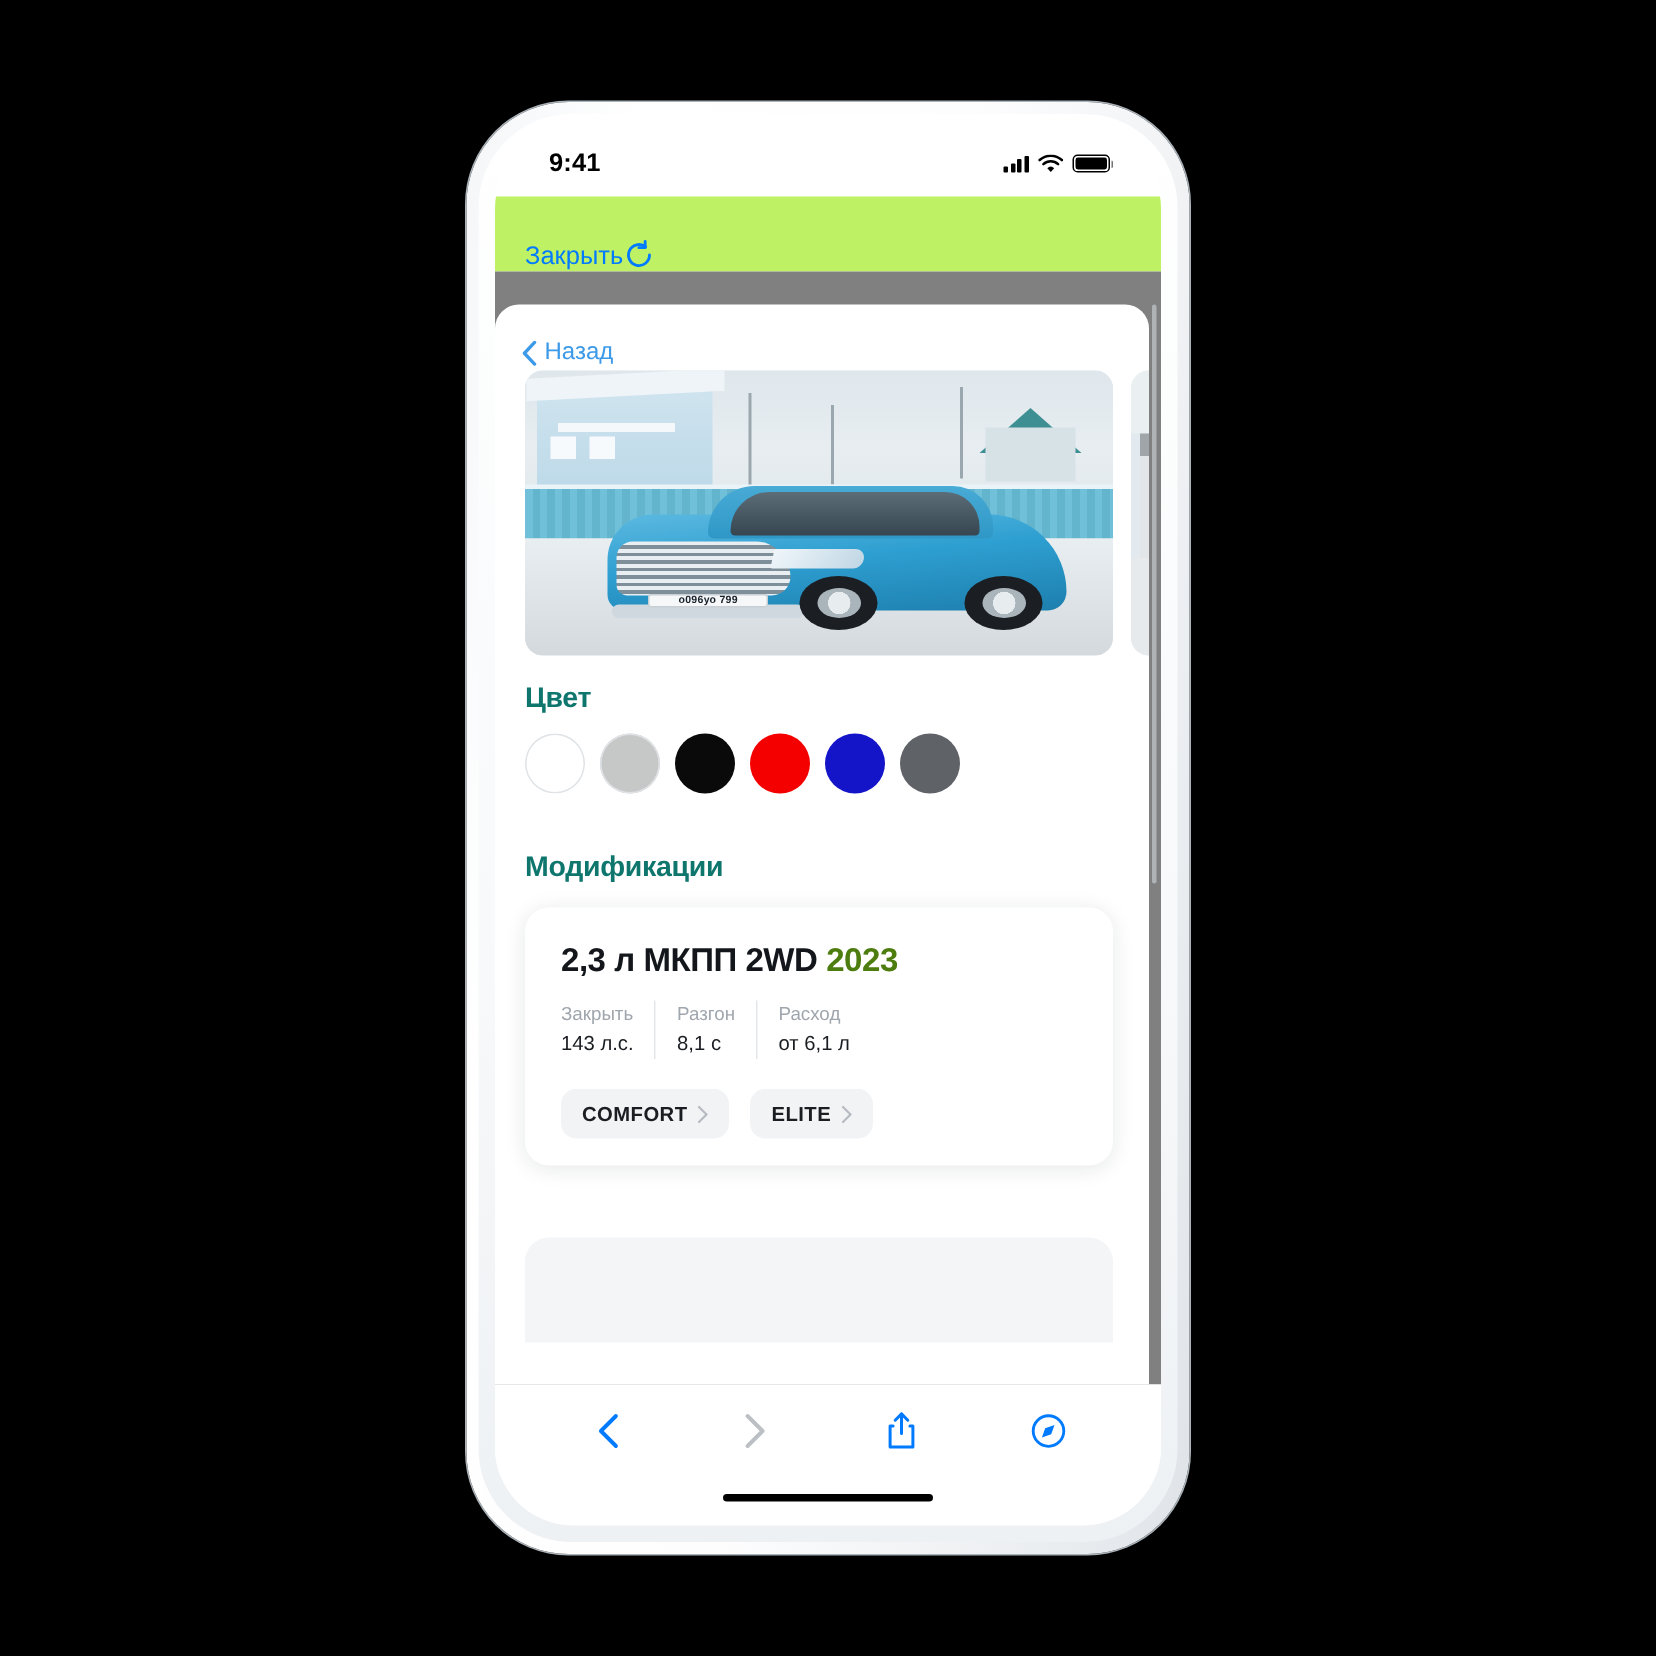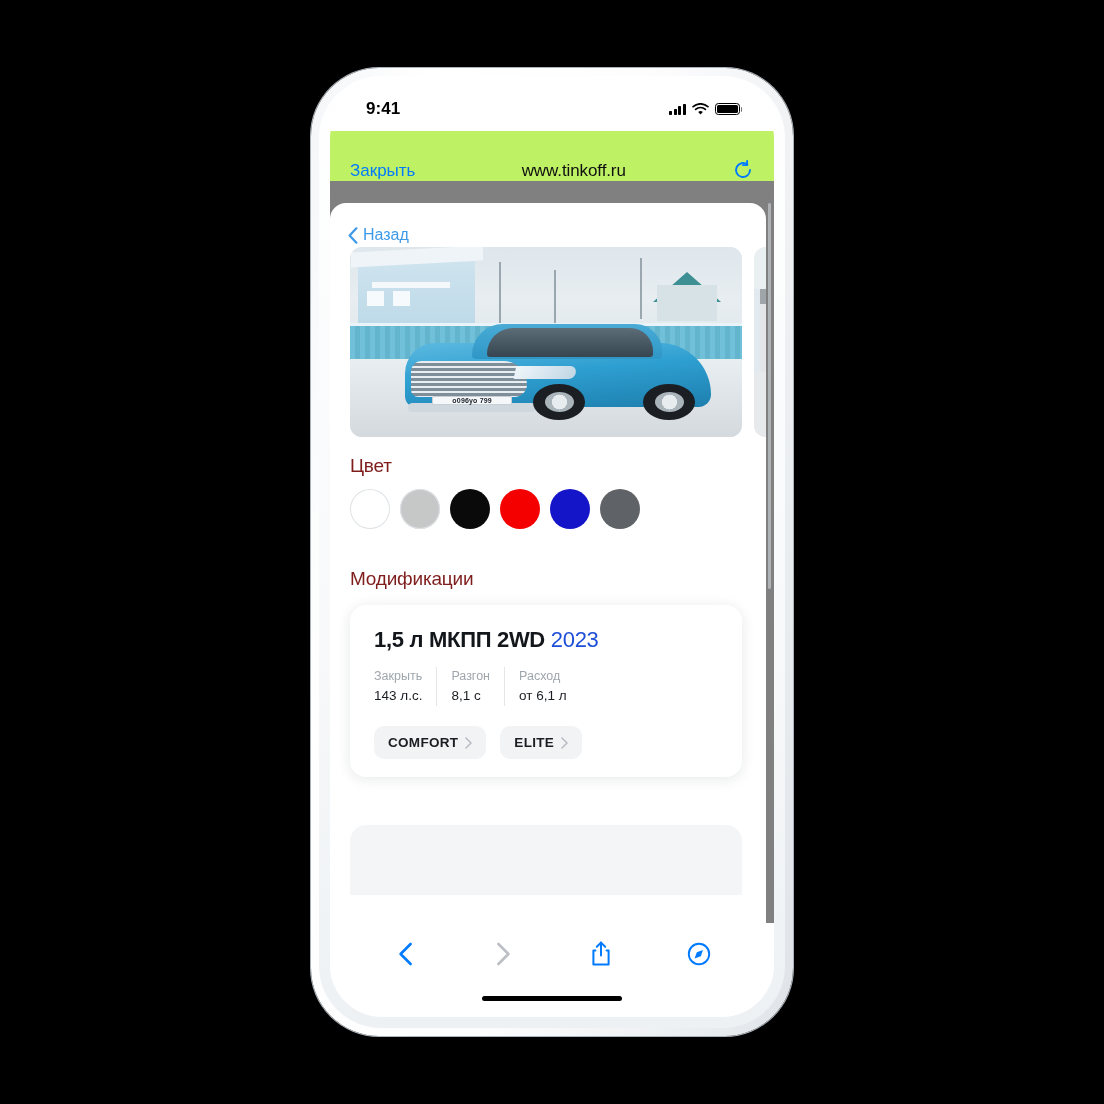--- a/index.html
+++ b/index.html
@@ -156,36 +156,36 @@
   .bumper { position:absolute; left:1%; bottom:8%; width:42%; height:8%;
             background:#cfd8de; border-radius:8px; }
 
   
   .np-sky { position:absolute; left:0; top:0; right:0; height:22%; background:#eaeff2; }
   .np-wall { position:absolute; left:10%; top:22%; width:80%; height:44%;
              background:linear-gradient(180deg,#9fa5a8 0 18%,#e3e6e8 18% 100%); }
   .np-ground { position:absolute; left:0; right:0; top:66%; bottom:0; background:#e6eaed; }
 
   
-  .sec-title { font-size:19px; font-weight:400; color:#7f1d1d; letter-spacing:-.2px; }
+  .sec-title { font-size:19px; font-weight:700; color:#0f766e; letter-spacing:-.2px; }
   .colors-head { position:absolute; left:20px; top:252px; }
   .swatches { position:absolute; left:20px; top:286px; display:flex; gap:10px; }
   .sw { width:40px; height:40px; border-radius:50%; }
   .sw.ring { box-shadow:inset 0 0 0 1px #dfe3e6; }
 
   .mods-head { position:absolute; left:20px; top:365px; }
 
   .mod-card {
     position:absolute; left:20px; top:402px; width:392px;
     background:#fff; border-radius:16px;
     box-shadow:0 2px 14px rgba(24,32,44,.10);
     padding:22px 24px 18px;
   }
   .mod-title { font-size:22px; font-weight:700; color:#13161a; letter-spacing:-.3px; }
-  .mod-title .year { color:#1d4ed8; font-weight:400; }
+  .mod-title .year { color:#4d7c0f; font-weight:700; }
   .specs { display:flex; margin-top:14px; }
   .spec { padding-right:14px; margin-right:14px; border-right:1px solid #e4e7ea; }
   .spec:last-child { border-right:0; margin-right:0; padding-right:0; }
   .spec .k { font-size:12.5px; color:#9fa6ad; line-height:1.5; }
   .spec .v { font-size:13.5px; color:#1a1d21; line-height:1.5; }
   .trims { display:flex; gap:14px; margin-top:20px; }
   .trim {
     background:#f2f3f5; border-radius:10px; padding:9px 14px;
     display:flex; align-items:center; gap:7px;
   }
@@ -242,21 +242,20 @@
           <path d="M1.1 3.7a10.9 10.9 0 0 1 14.8 0" stroke="#000" stroke-width="1.7" fill="none" stroke-linecap="round"></path>
         </svg>
         <span class="batt">
             <span></span>
           </span>
       </div>
     </div>
 
     <div class="url-bar">
       <div class="btn-close">Закрыть</div>
-      <div class="url-text">www.tinkoff.ru</div>
       <svg class="reload-ico" viewBox="0 0 22 22">
         <path d="M18 11a7 7 0 1 1-2.6-5.4" stroke="#007aff" stroke-width="1.9" fill="none" stroke-linecap="round"></path>
         <path d="M15.1 1.9v4.2h-4.2" stroke="#007aff" stroke-width="1.9" fill="none" stroke-linecap="round" stroke-linejoin="round"></path>
       </svg>
     </div>
 
     <div class="web-view">
 
       <div class="sheet">
 
@@ -312,21 +311,21 @@
           <div class="sw" style="background:#0a0a0a"></div>
           <div class="sw" style="background:#f50000"></div>
           <div class="sw" style="background:#1414c8"></div>
           <div class="sw" style="background:#5f6367"></div>
         </div>
 
         <div class="sec-title mods-head">Модификации</div>
 
         <div class="mod-card">
           <div class="mod-title">
-            <span>1,5 л МКПП 2WD</span>
+            <span>2,3 л МКПП 2WD</span>
             <span class="year">2023</span>
           </div>
           <div class="specs">
             <div class="spec">
               <div class="k">Закрыть</div>
               <div class="v">143 л.с.</div>
             </div>
             <div class="spec">
               <div class="k">Разгон</div>
               <div class="v">8,1 с</div>

